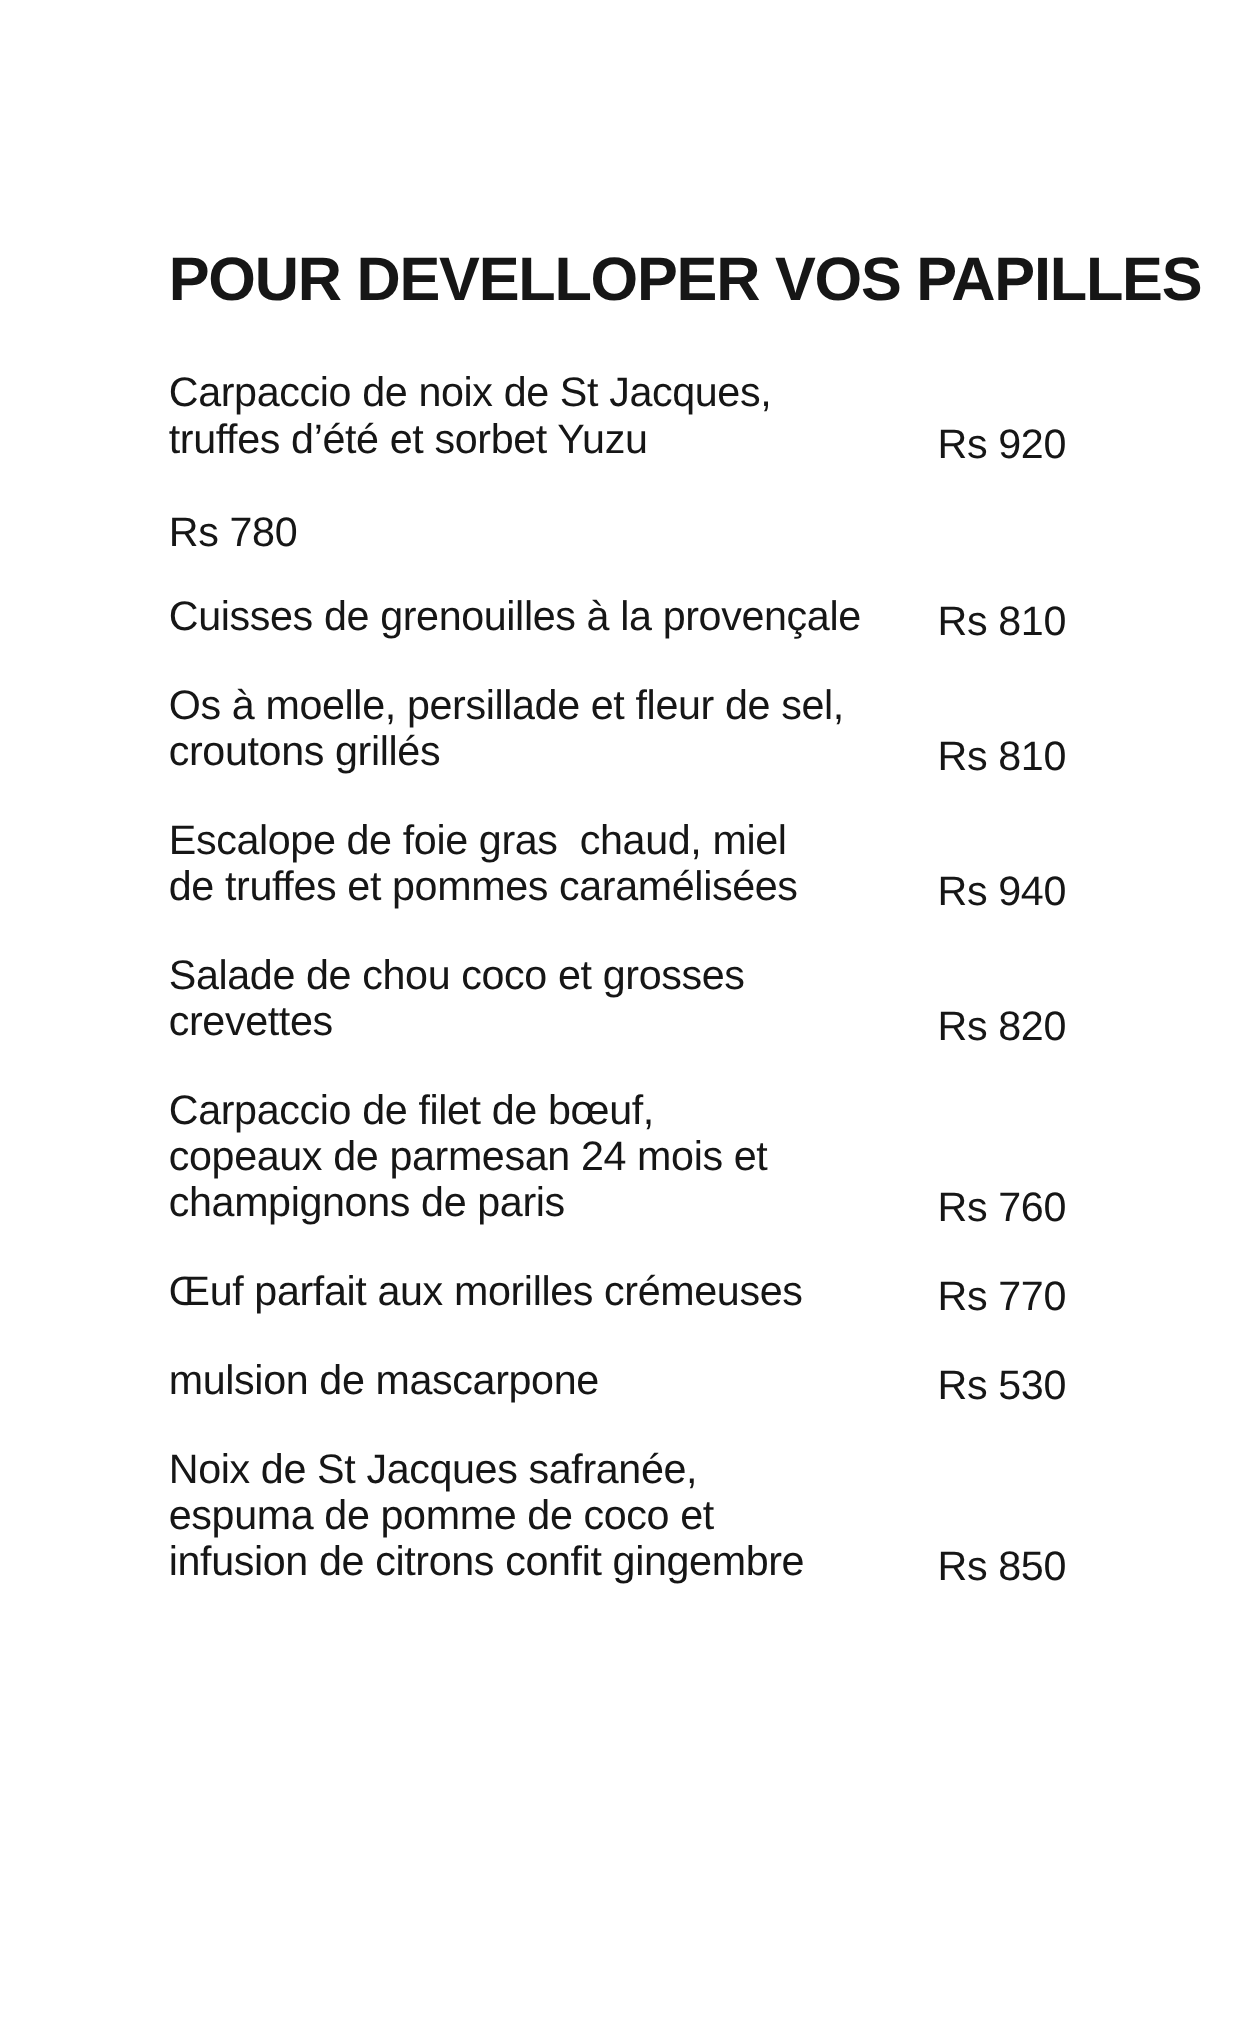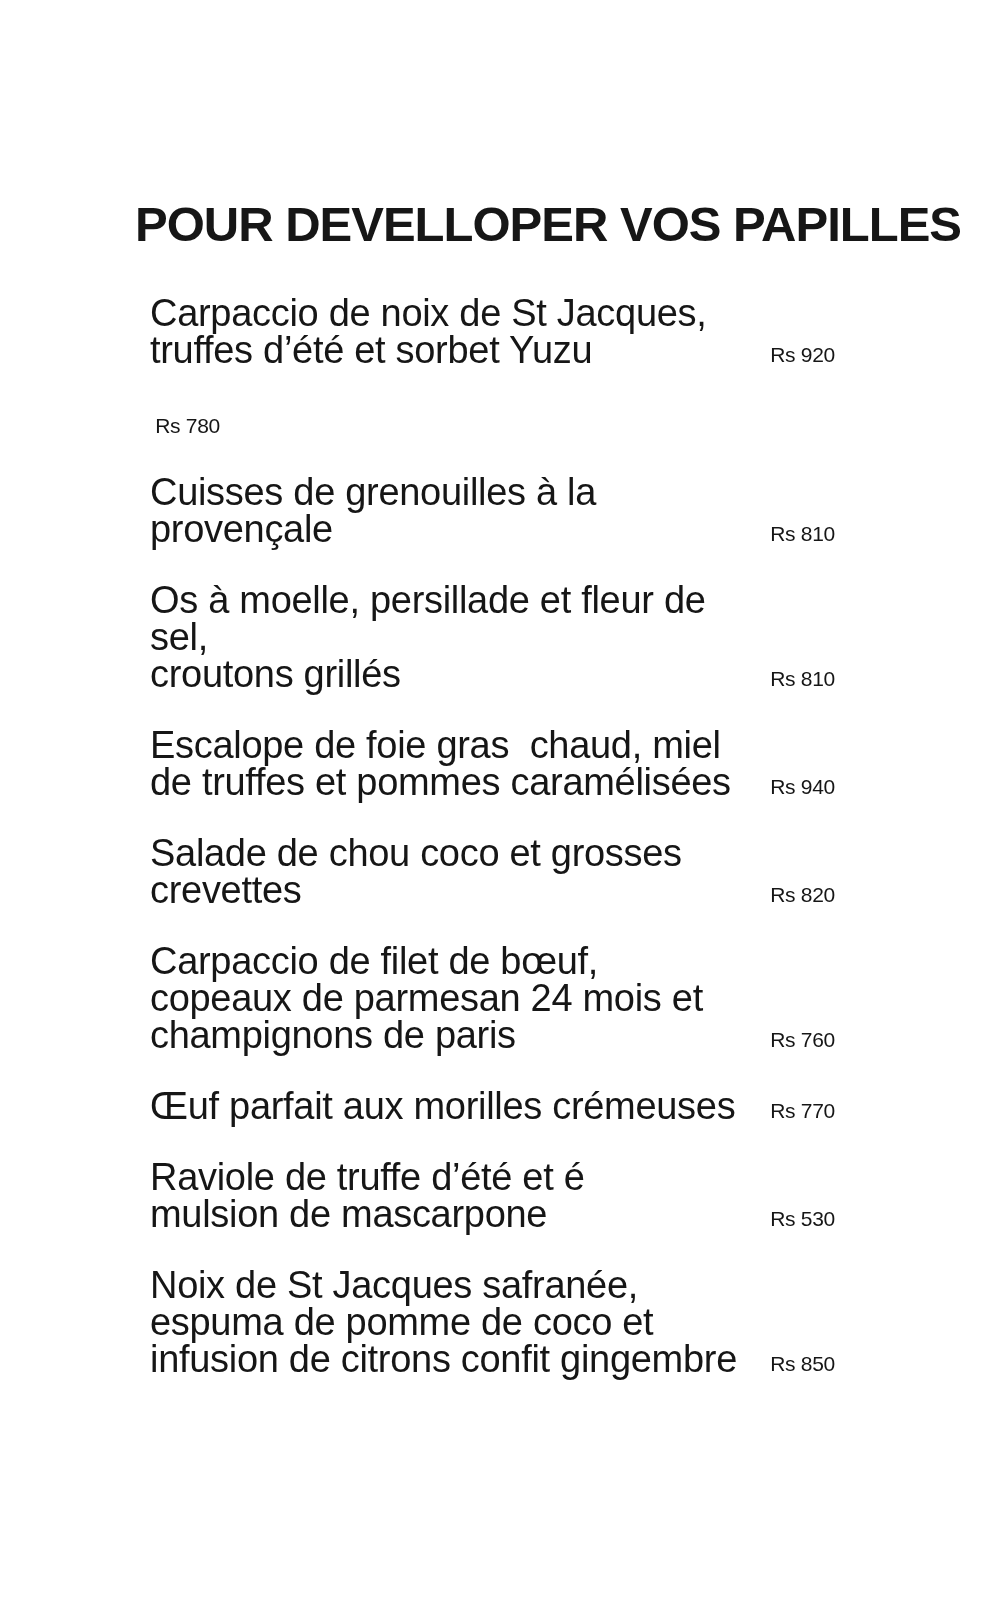--- a/index.html
+++ b/index.html
@@ -33,34 +33,33 @@
   .items { width: 100%; }
   .item {
     display: flex;
     justify-content: space-between;
     align-items: flex-end;
     margin-bottom: 34px;
     width: 100%;
   }
   .desc {
     flex: 1 1 auto;
-    font-size: 38px;
+    font-size: 33px;
     letter-spacing: -0.3px;
     line-height: 37px;
     max-width: 600px;
-    margin-left: 15px;
   }
   .desc .line {
     display: block;
     white-space: pre-wrap;
   }
   .price {
     flex: 0 0 85px;
     width: 85px;
-    font-size: 21px;
+    font-size: 33px;
     letter-spacing: -0.3px;
     line-height: 37px;
     white-space: nowrap;
     text-align: right;
     position: relative;
     top: 4px;
   }
 </style>
 </head>
 <body style="color: rgb(22, 22, 22); background: rgb(255, 255, 255);">
@@ -122,21 +121,20 @@
 
   <div class="item">
     <div class="desc">
           <span class="line">Œuf parfait aux morilles crémeuses</span>
         </div>
     <div class="price">Rs 770</div>
   </div>
 
   <div class="item">
     <div class="desc">
-          <span class="line">Raviole de truffe d’été et é</span>
           <span class="line">mulsion de mascarpone</span>
         </div>
     <div class="price">Rs 530</div>
   </div>
 
   <div class="item">
     <div class="desc">
           <span class="line">Noix de St Jacques safranée,</span>
           <span class="line">espuma de pomme de coco et</span>
           <span class="line">infusion de citrons confit gingembre</span>

